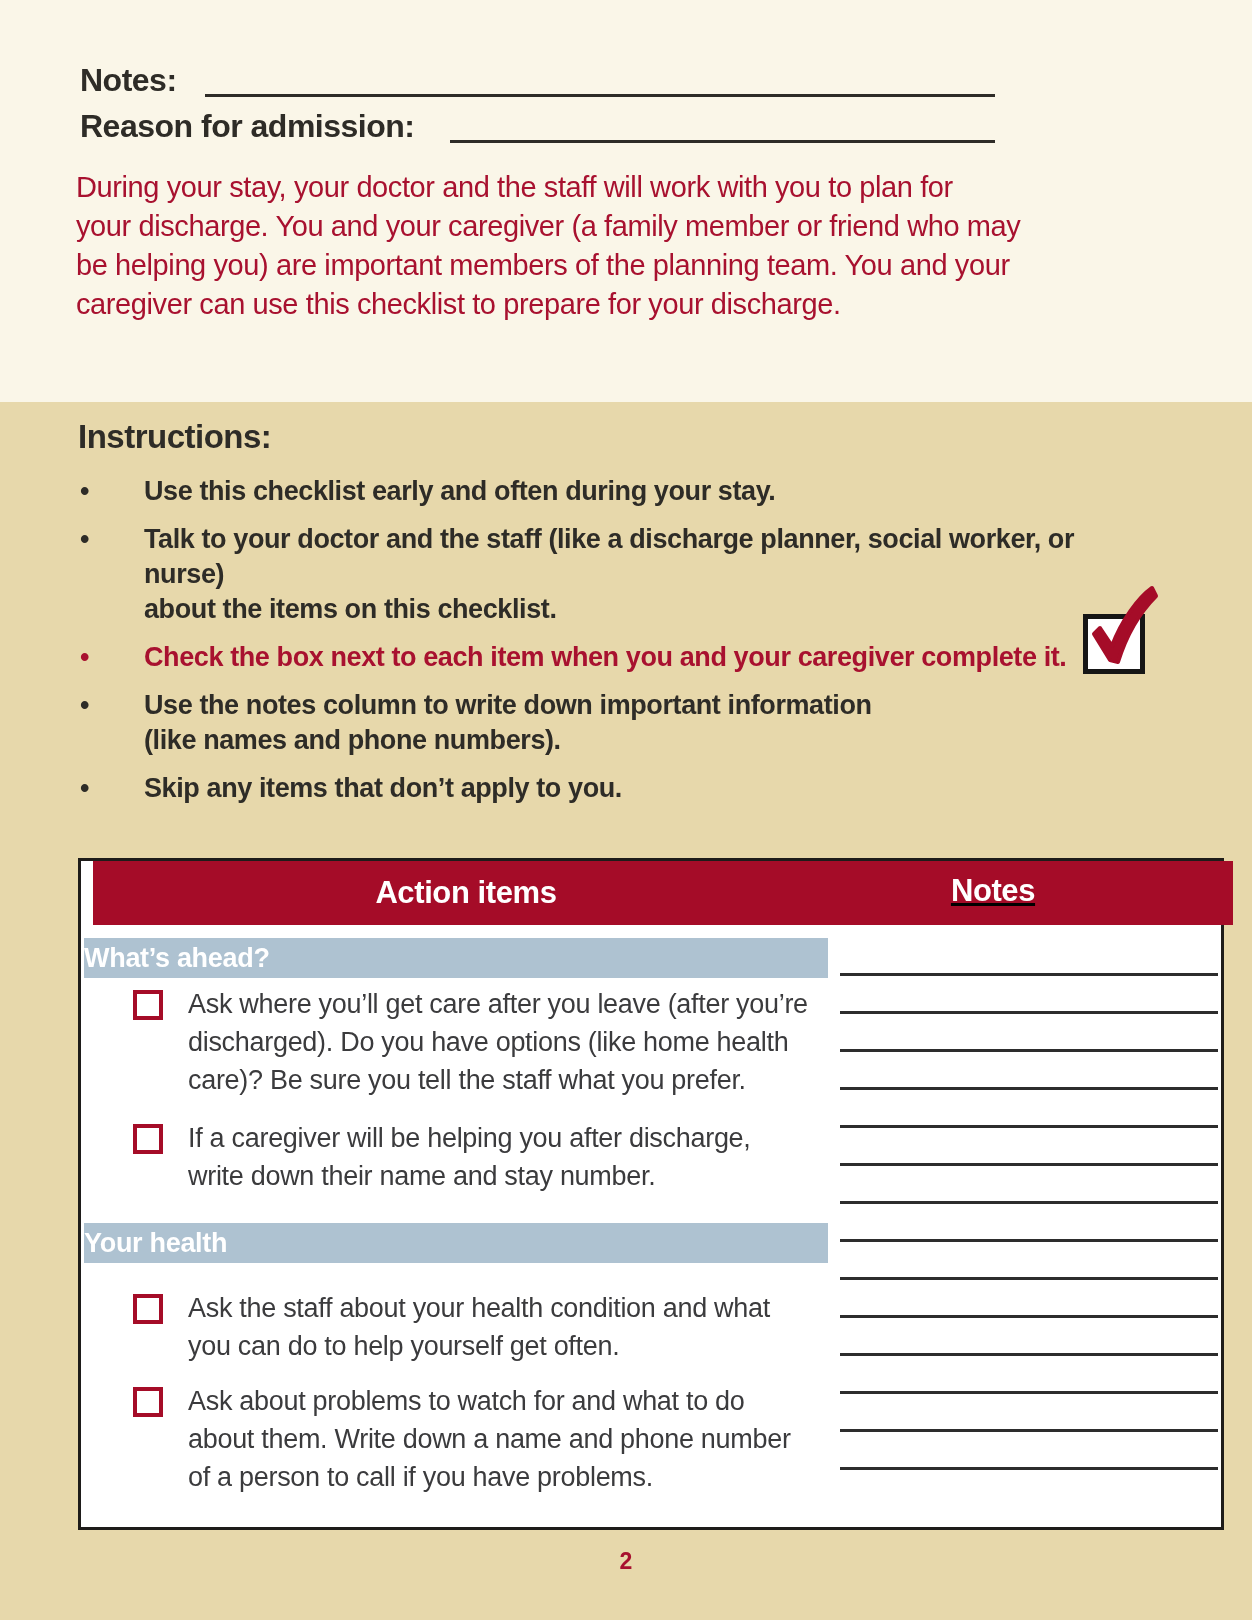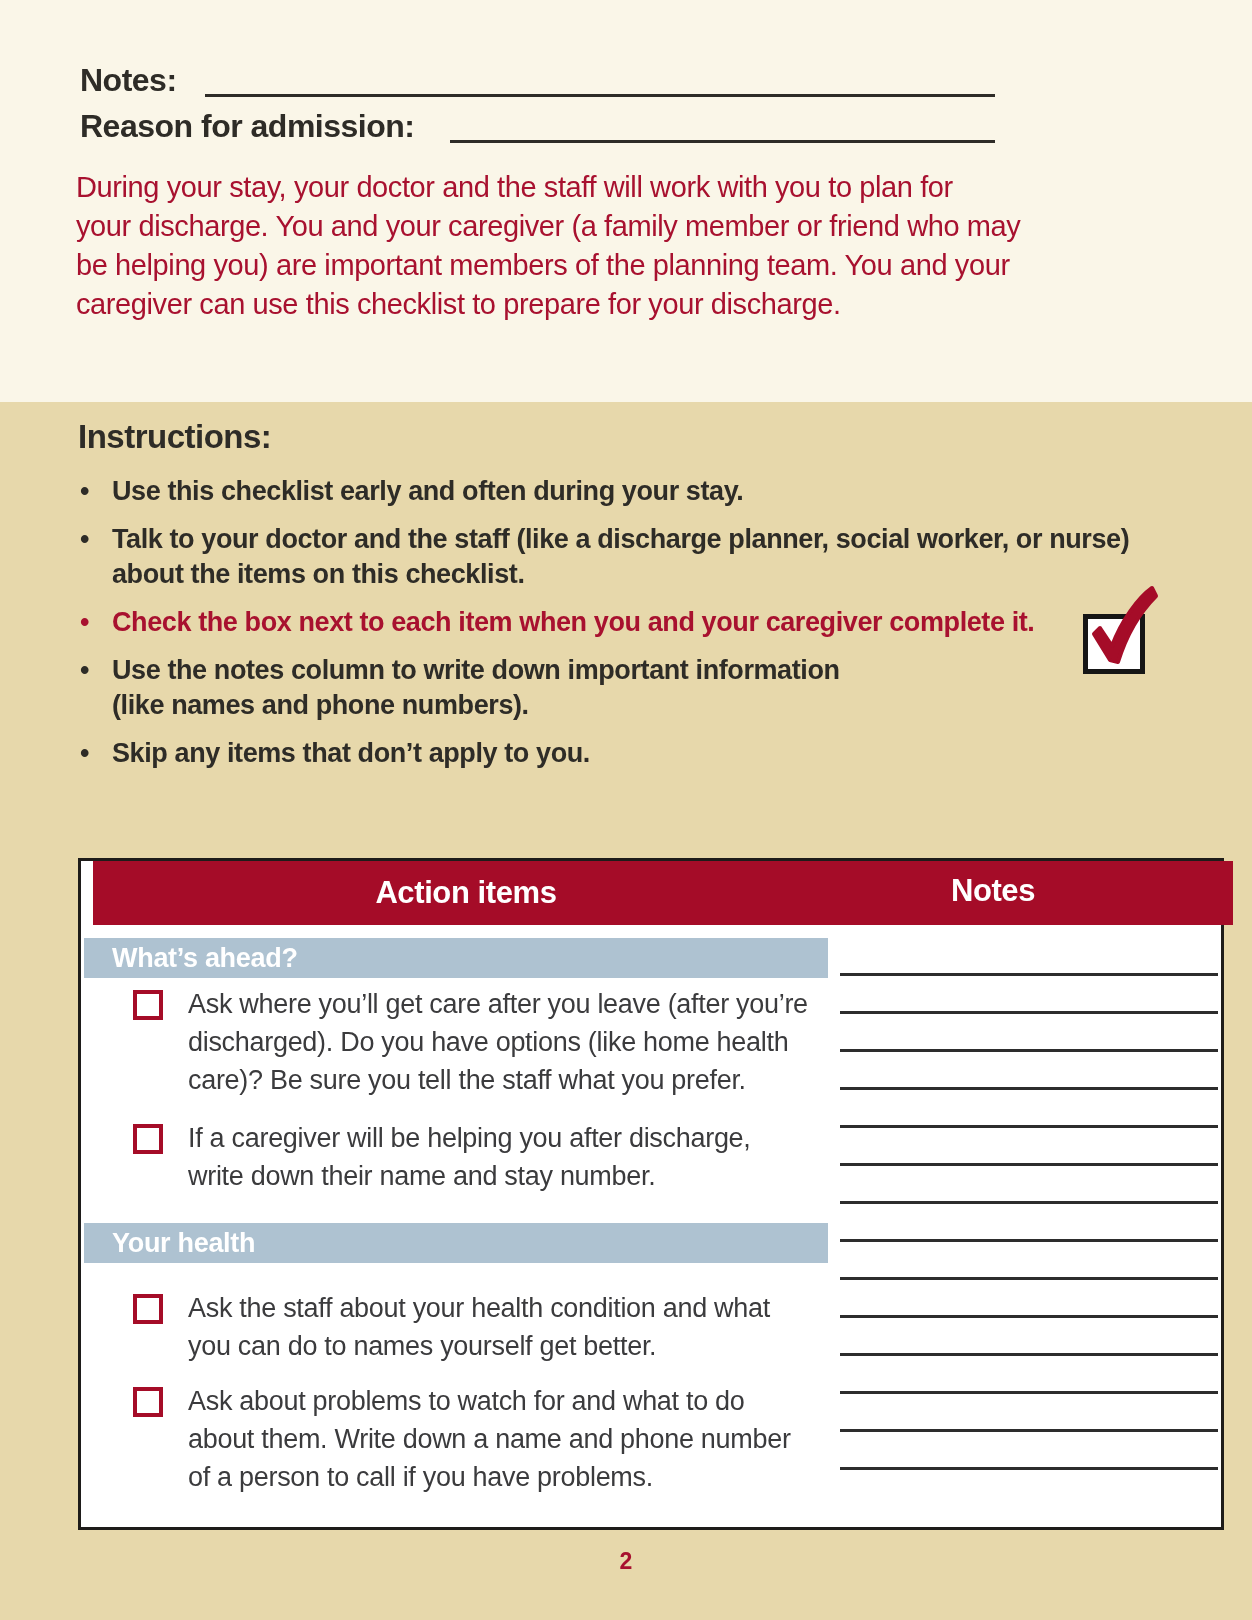--- a/index.html
+++ b/index.html
@@ -17,38 +17,38 @@
   .intro{
     position:absolute;left:76px;top:168px;width:1085px;
     font-weight:normal;font-size:29px;line-height:39px;letter-spacing:-0.4px;
     color:var(--accent_text,#a8112f);white-space:pre-line;
   }
   
   .instr-title{position:absolute;left:78px;top:418px;font-weight:bold;font-size:33px;letter-spacing:-0.5px;color:var(--ink,#2e2c27);text-align:center;}
   .bullets{position:absolute;left:80px;top:474px;width:1060px;display:flex;flex-direction:column;gap:13px;}
   .bullet{display:flex;font-weight:bold;font-size:27px;line-height:35px;letter-spacing:-0.4px;color:var(--ink,#2e2c27);}
   .bullet .dot{width:32px;flex:0 0 32px;font-size:27px;}
-  .bullet .btxt{white-space:pre-line;}
+  .bullet .btxt{white-space:pre-line;margin-left:32px;}
   .bullet.em{color:var(--accent_text,#a8112f);}
   
   .sample-box{position:absolute;left:1083px;top:614px;width:52px;height:50px;background:#fff;border:5px solid #161616;}
   .sample-check{position:absolute;left:1086px;top:586px;width:72px;height:84px;overflow:visible;}
   
   .table{
     position:absolute;left:78px;top:858px;width:1140px;height:666px;
     background:#fff;border:3px solid var(--border,#1e1c1a);
   }
   .thead{position:absolute;left:12px;top:0;width:100%;height:64px;background:var(--accent,#a50c28);text-align:center;}
   .thead .col-action{position:absolute;left:0;top:0;width:746px;height:64px;display:flex;align-items:center;justify-content:center;}
-  .thead .col-notes{position:absolute;left:700px;top:0;width:400px;height:60px;display:flex;align-items:center;justify-content:center;}
+  .thead .col-notes{position:absolute;left:700px;top:0;width:400px;height:60px;display:flex;align-items:center;justify-content:center;text-decoration:underline;}
   .thead span{color:#fff;font-weight:bold;font-size:31px;letter-spacing:-0.4px;}
   .band{
     position:absolute;left:3px;width:744px;height:40px;
     background:var(--band,#aec2d1);display:flex;align-items:center;
-    color:#fff;font-weight:bold;font-size:27px;letter-spacing:-0.3px;padding-left:28px;box-sizing:border-box;
+    color:#fff;font-weight:bold;font-size:27px;letter-spacing:-0.3px;box-sizing:border-box;
   }
   .band1{top:77px;}
   .band2{top:362px;}
   .item{position:absolute;}
   .item .chk{
     position:absolute;left:52px;top:5px;width:22px;height:22px;
     background:#fff;border:4px solid var(--accent,#a50c28);
   }
   .item .itxt{
     position:absolute;left:107px;top:0;width:660px;
@@ -132,21 +132,21 @@
     <span class="chk"></span>
     <span class="itxt">If a caregiver will be helping you after discharge,
 write down their name and stay number.</span>
   </div>
 
   <div class="band band2">Your health</div>
 
   <div class="item item3">
     <span class="chk"></span>
     <span class="itxt">Ask the staff about your health condition and what
-you can do to names yourself get better.</span>
+you can do to help yourself get often.</span>
   </div>
   <div class="item item4">
     <span class="chk"></span>
     <span class="itxt">Ask about problems to watch for and what to do
 about them. Write down a name and phone number
 of a person to call if you have problems.</span>
   </div>
 
   <div>
       <div class="note-line" style="top: 112px;"></div>

